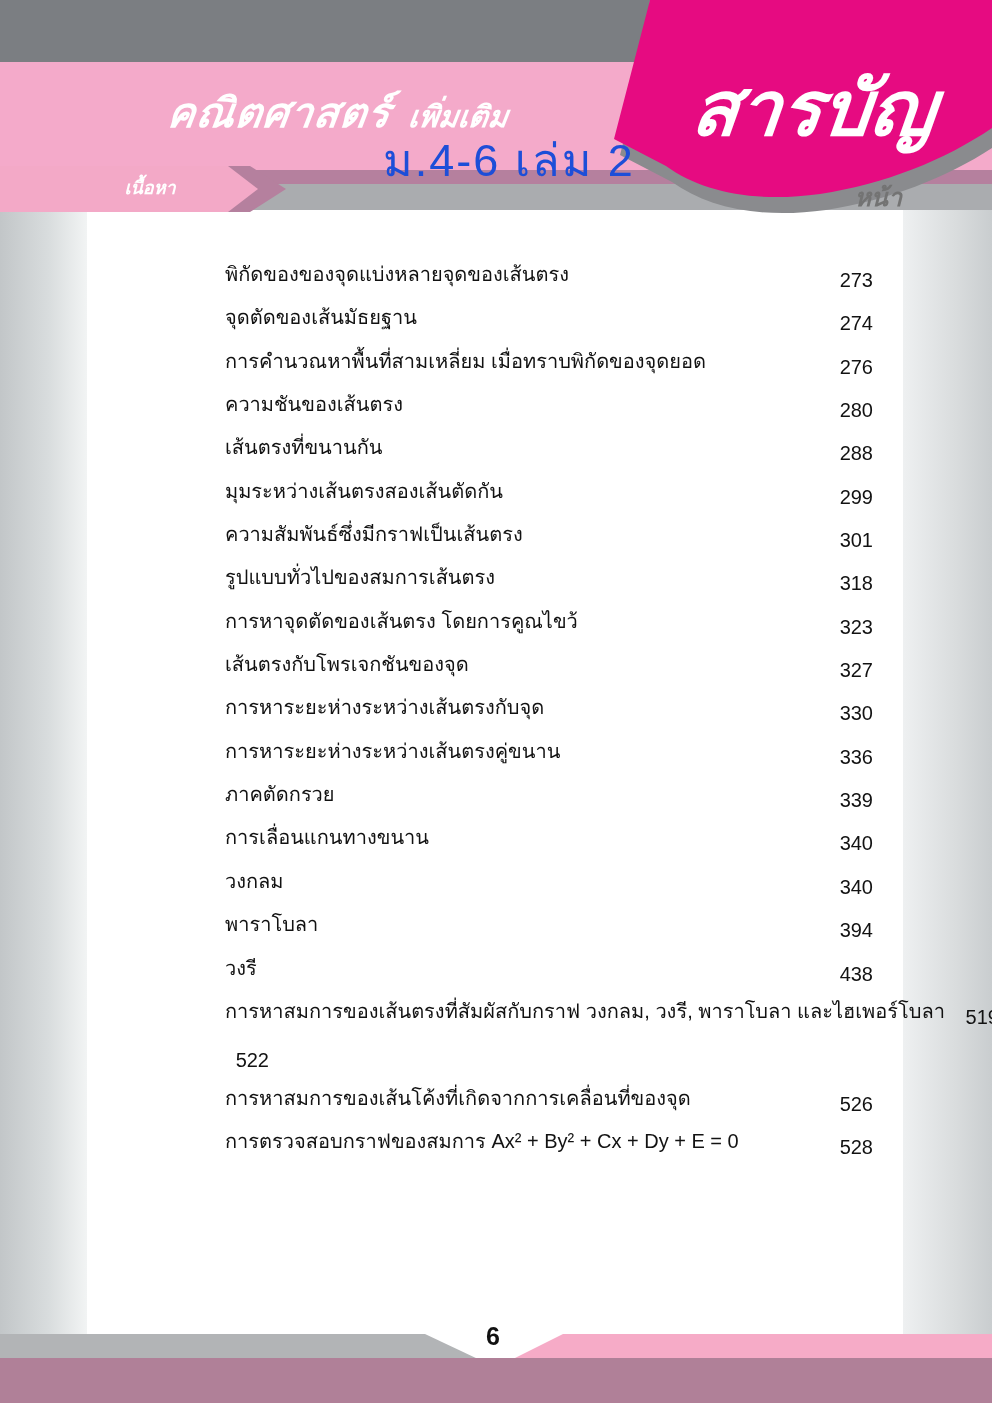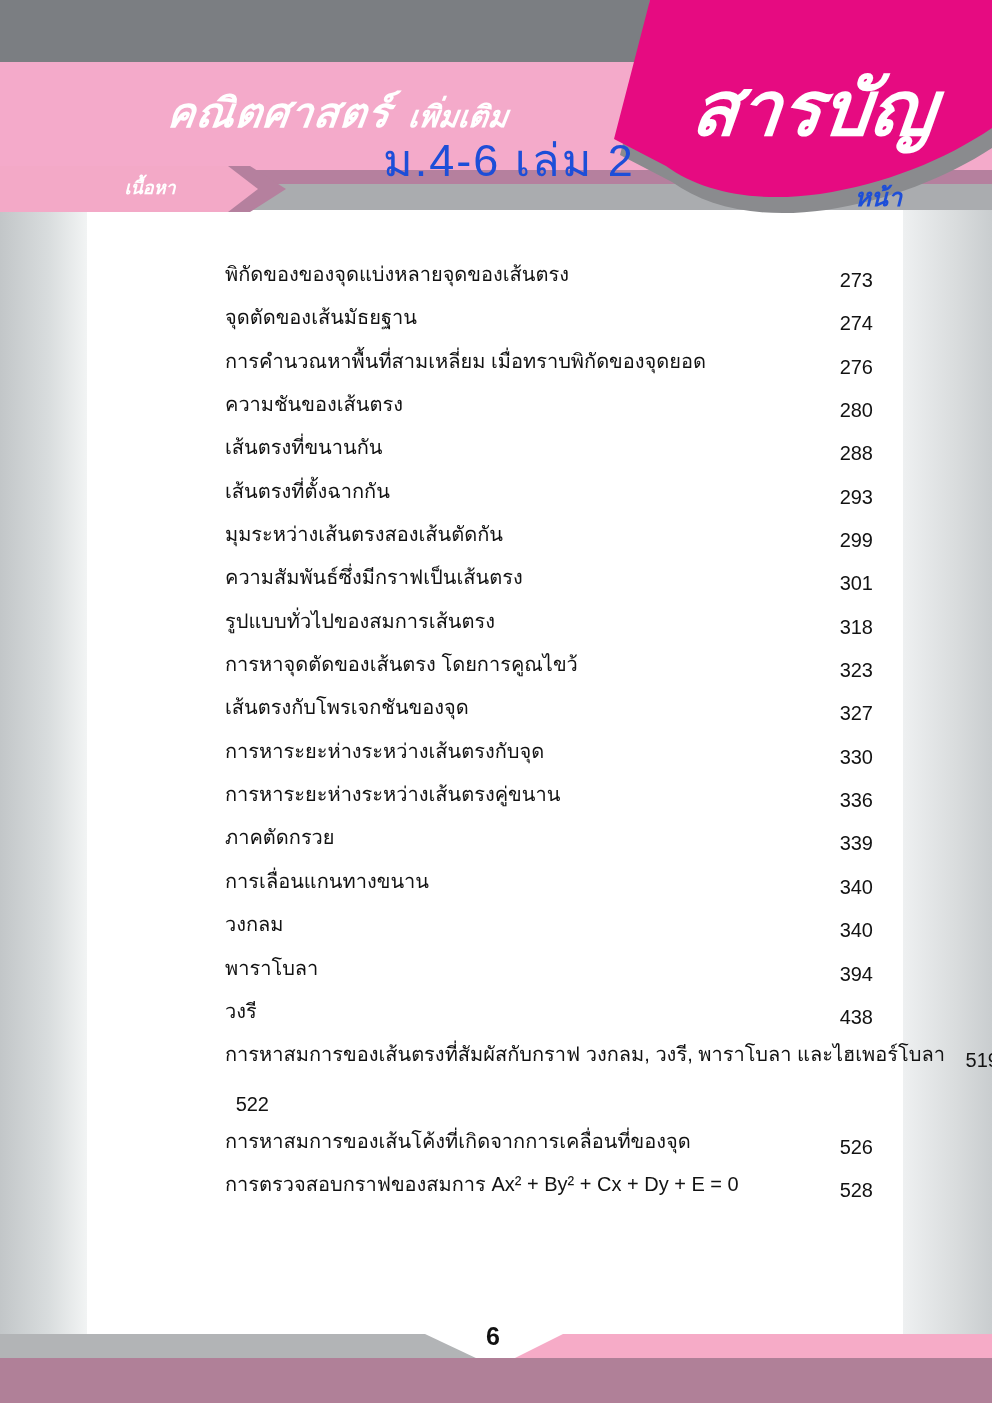--- a/index.html
+++ b/index.html
@@ -55,21 +55,21 @@
   }
   .ribbon-front {
     position:absolute; left:0; top:166px; width:300px; height:46px; z-index:3;
     background:#f3a9c7;
     clip-path:polygon(0 0, 228px 0, 258px 50%, 228px 100%, 0 100%);
     color:#ffffff; font-size:18px; font-weight:bold; font-style:italic;
     line-height:44px; text-align:center; 
   }
   .page-col-label {
     position:absolute; right:90px; top:184px; z-index:5;
-    color:#1d4ed8; font-size:25px; font-weight:bold; font-style:italic; line-height:26px;
+    color:#737373; font-size:25px; font-weight:bold; font-style:italic; line-height:26px;
   }
 
   
   .toc {
     position:absolute; left:225px; top:258px; width:648px; z-index:5;
   }
   .toc-row {
     display:flex; align-items:flex-start; justify-content:space-between;
     height:43.35px; gap:10px;
   }
@@ -141,24 +141,20 @@
       </div>
     <div class="toc-row">
         <span class="title">ความชันของเส้นตรง</span>
         <span class="pagenum">280</span>
       </div>
     <div class="toc-row">
         <span class="title">เส้นตรงที่ขนานกัน</span>
         <span class="pagenum">288</span>
       </div>
     <div class="toc-row">
-        <span class="title">เส้นตรงที่ตั้งฉากกัน</span>
-        <span class="pagenum">293</span>
-      </div>
-    <div class="toc-row">
         <span class="title">มุมระหว่างเส้นตรงสองเส้นตัดกัน</span>
         <span class="pagenum">299</span>
       </div>
     <div class="toc-row">
         <span class="title">ความสัมพันธ์ซึ่งมีกราฟเป็นเส้นตรง</span>
         <span class="pagenum">301</span>
       </div>
     <div class="toc-row">
         <span class="title">รูปแบบทั่วไปของสมการเส้นตรง</span>
         <span class="pagenum">318</span>

